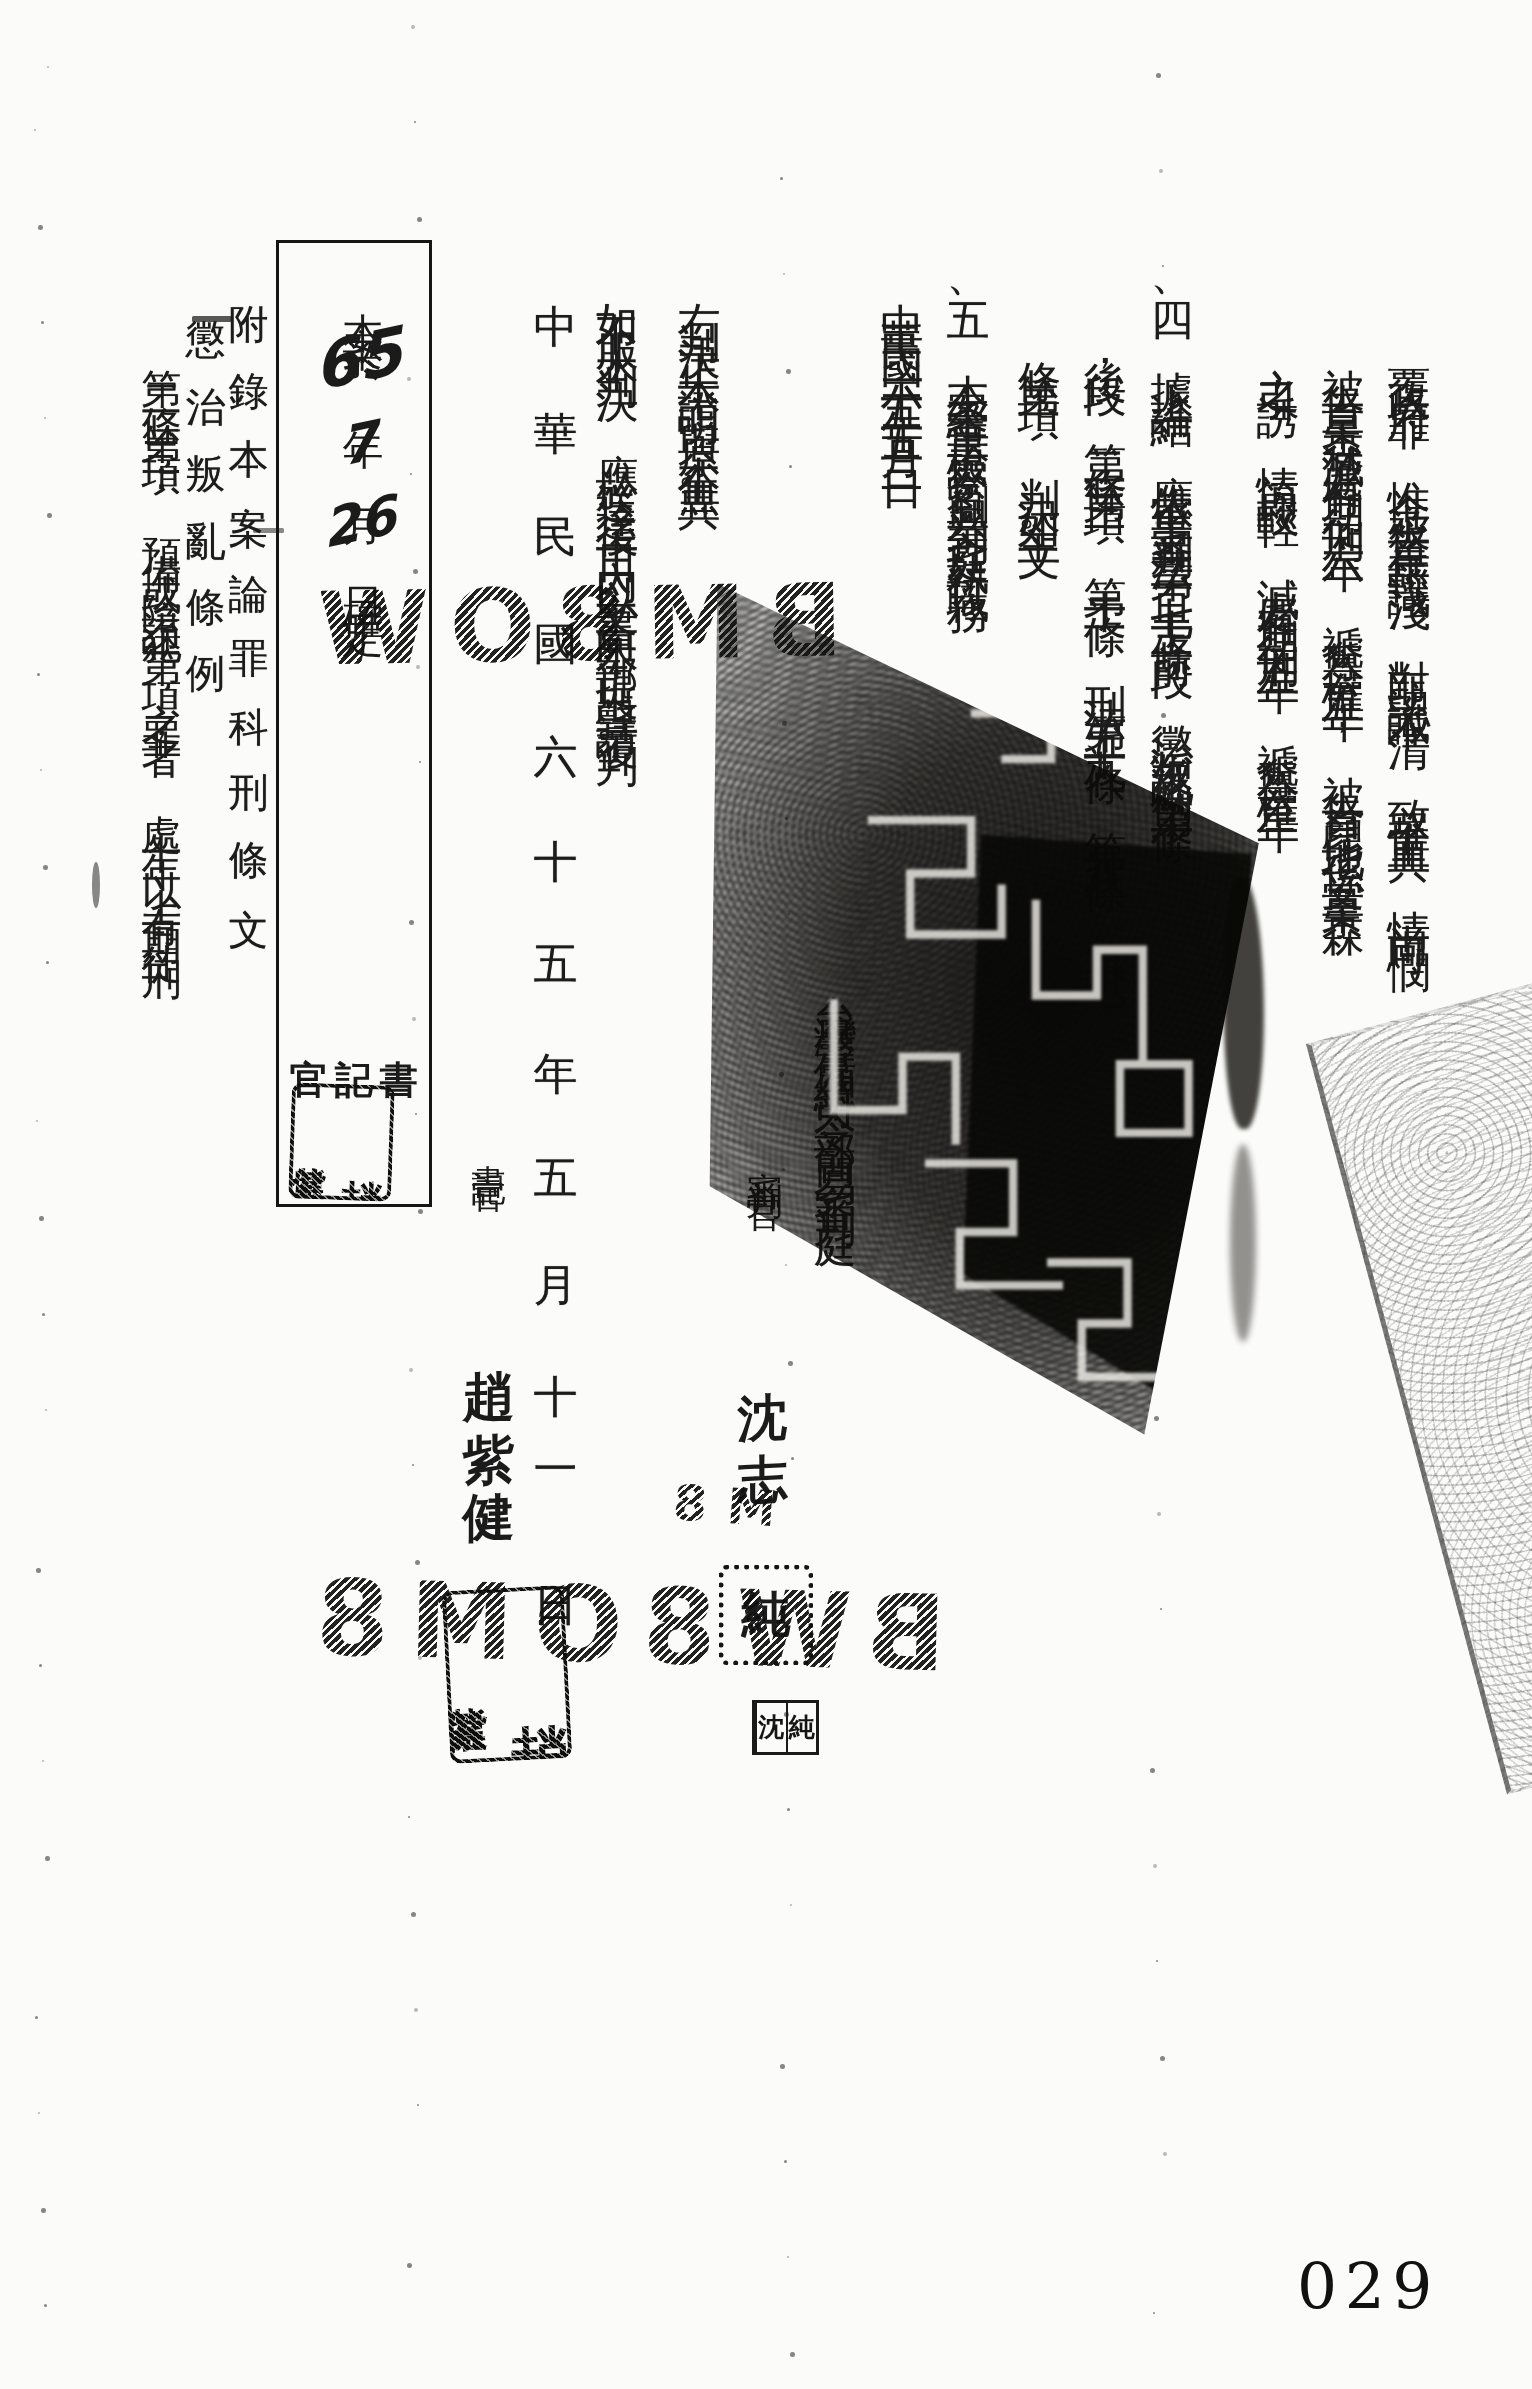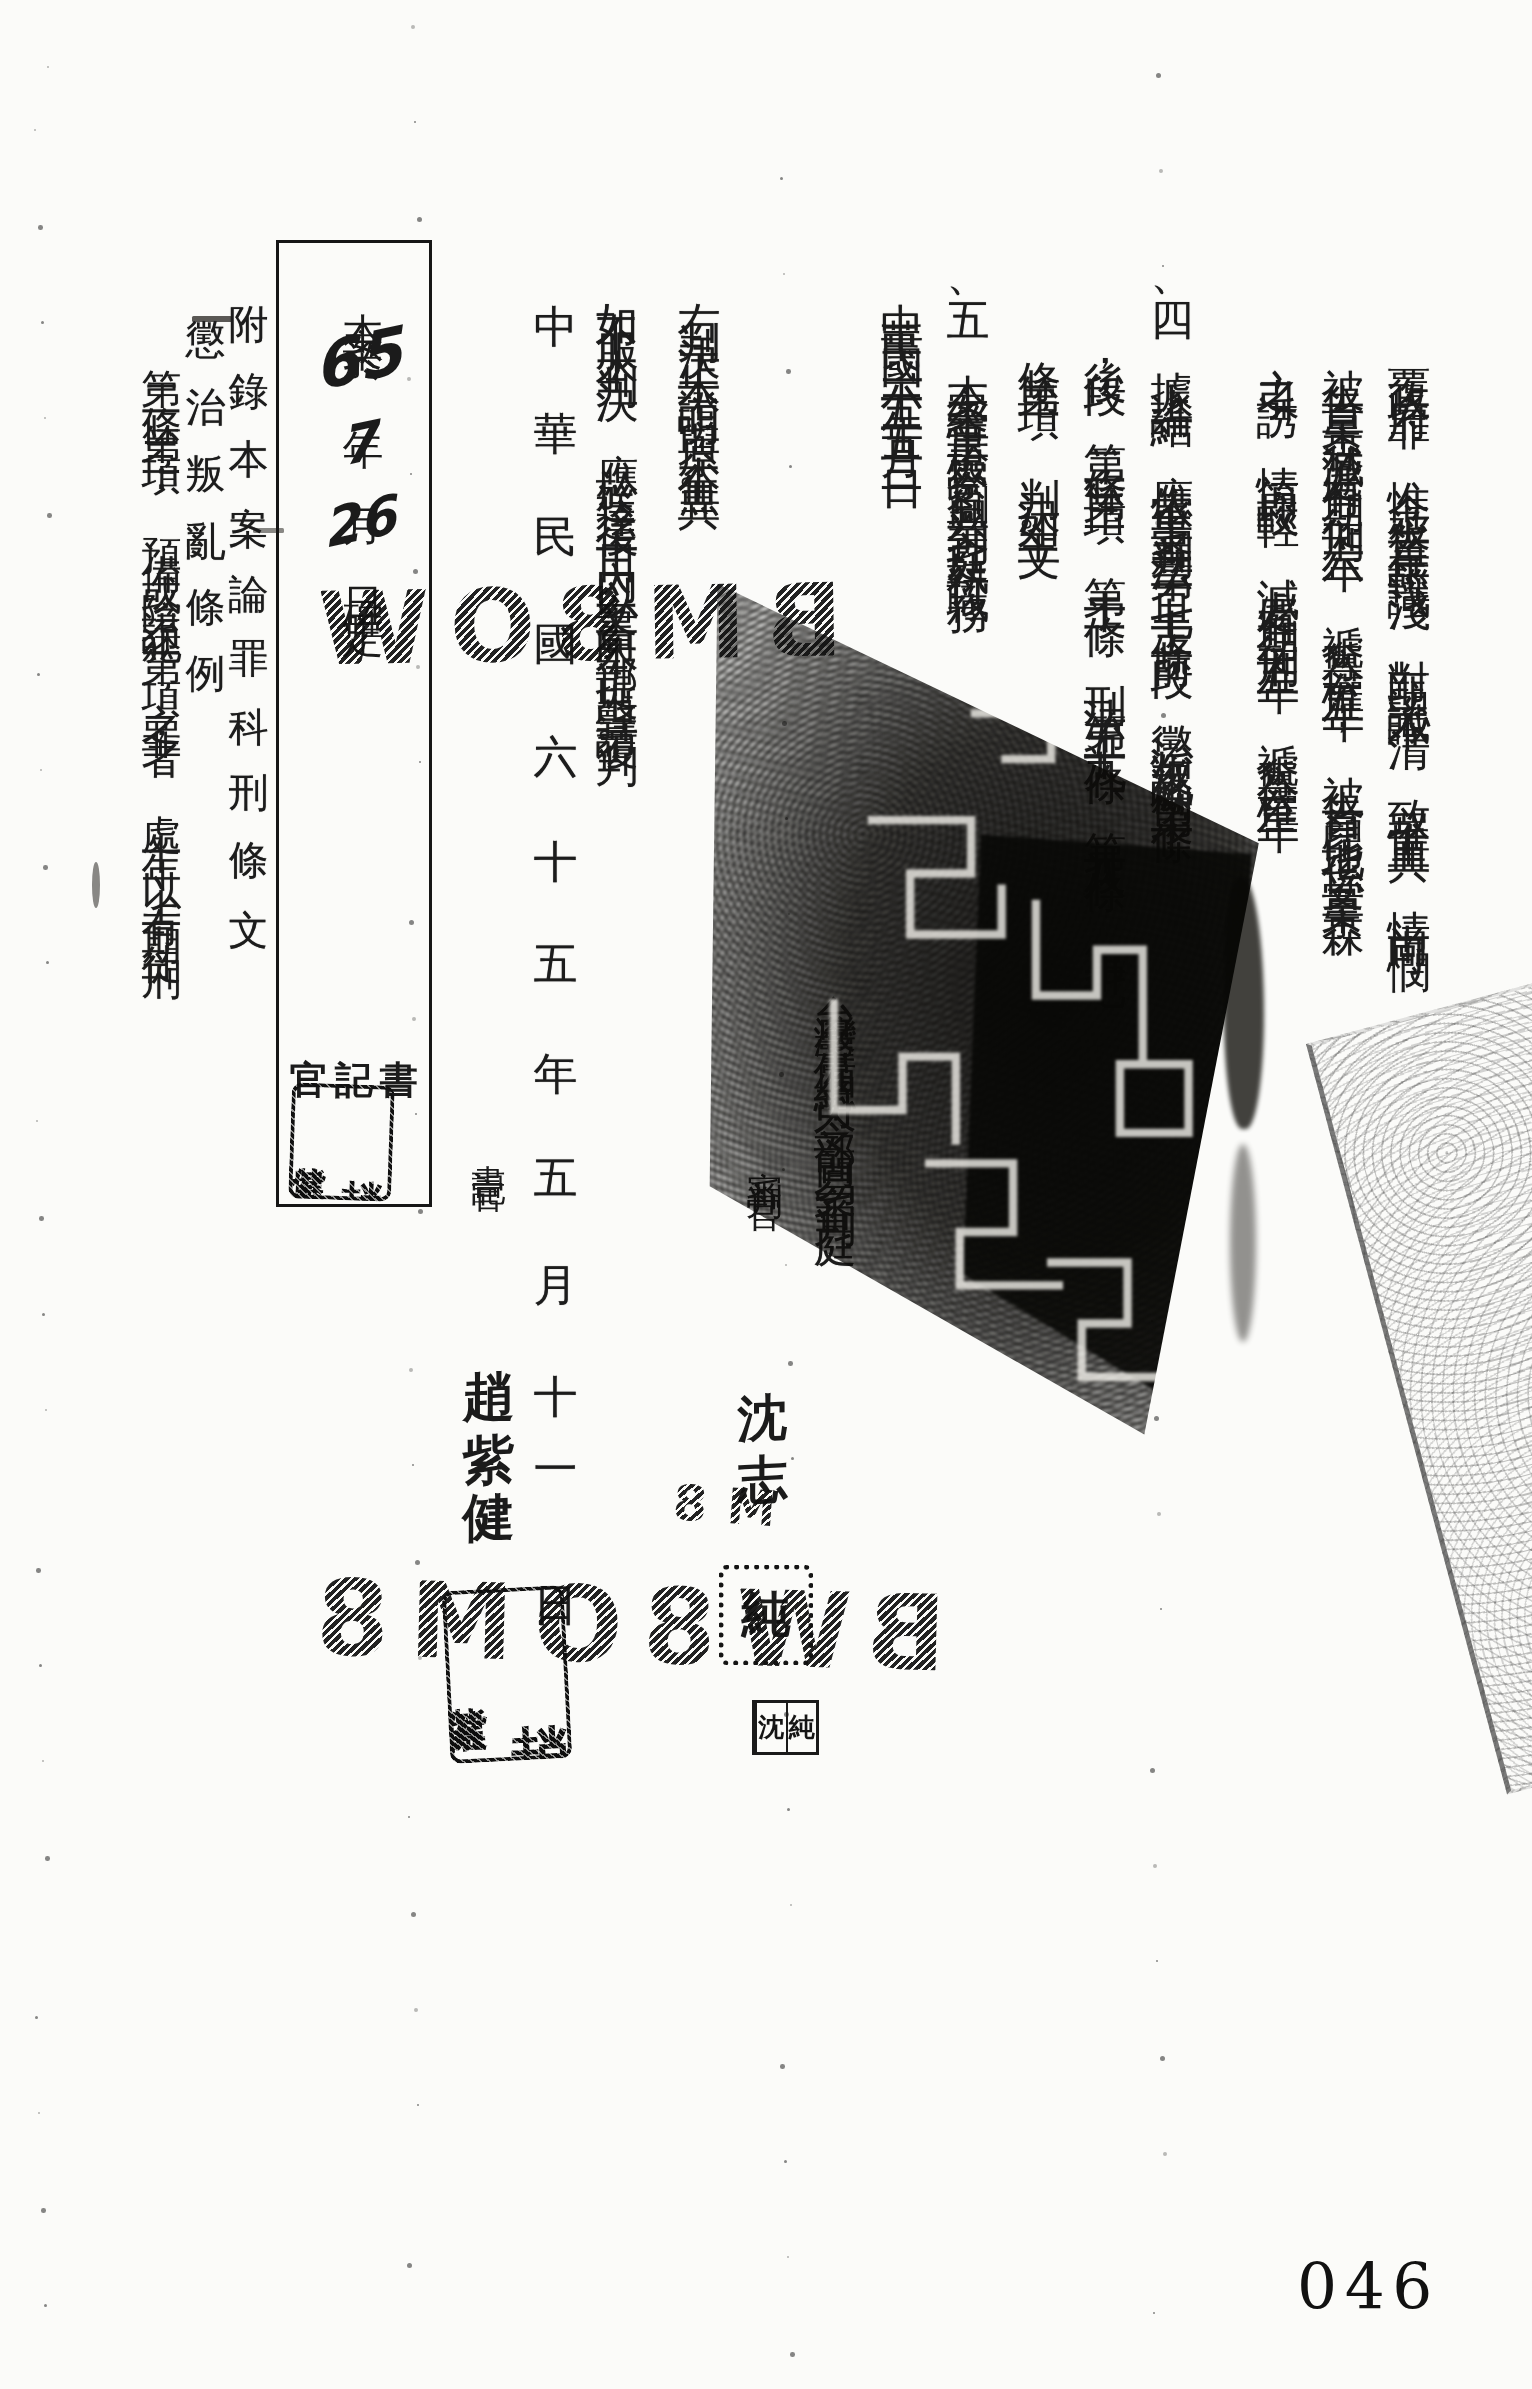--- a/index.html
+++ b/index.html
@@ -175,21 +175,21 @@
         <path d="M450 900 h100 v80 h-60 v70 h110"></path>
         <path d="M265 1000 v90 h120"></path>
         <path d="M540 640 h90 v90 h-90 z"></path>
         <path d="M350 180 h100 v60 h-60"></path>
       </g>
     </svg>
   </div>
 
   <div id="faint-stamp"></div>
 
-  <div id="page-num">046</div>
+  <div id="page-num">029</div>
 
   <div class="blob" style="left:1224px;top:877px;width:40px;height:252px;opacity:.8;border-radius:40% 60% 50% 50%;filter:blur(2.3px);"></div>
   <div class="blob" style="left:1230px;top:1144px;width:26px;height:198px;opacity:.45;filter:blur(3.1px);"></div>
   <div class="blob" id="edge-streak"></div>
   <div class="blob" style="left:192px;top:316px;width:40px;height:6.1px;border-radius:1.5px;opacity:.7;"></div>
   <div class="blob" style="left:253px;top:528px;width:30.5px;height:5.3px;border-radius:1.5px;opacity:.5;"></div>
 
   <div id="noise">
       <div class="dot" style="left: 47px; top: 66px; width: 1.5px; height: 1.5px; opacity: 0.28;"></div>
       <div class="dot" style="left: 419px; top: 761px; width: 2.3px; height: 2.3px; opacity: 0.5;"></div>

